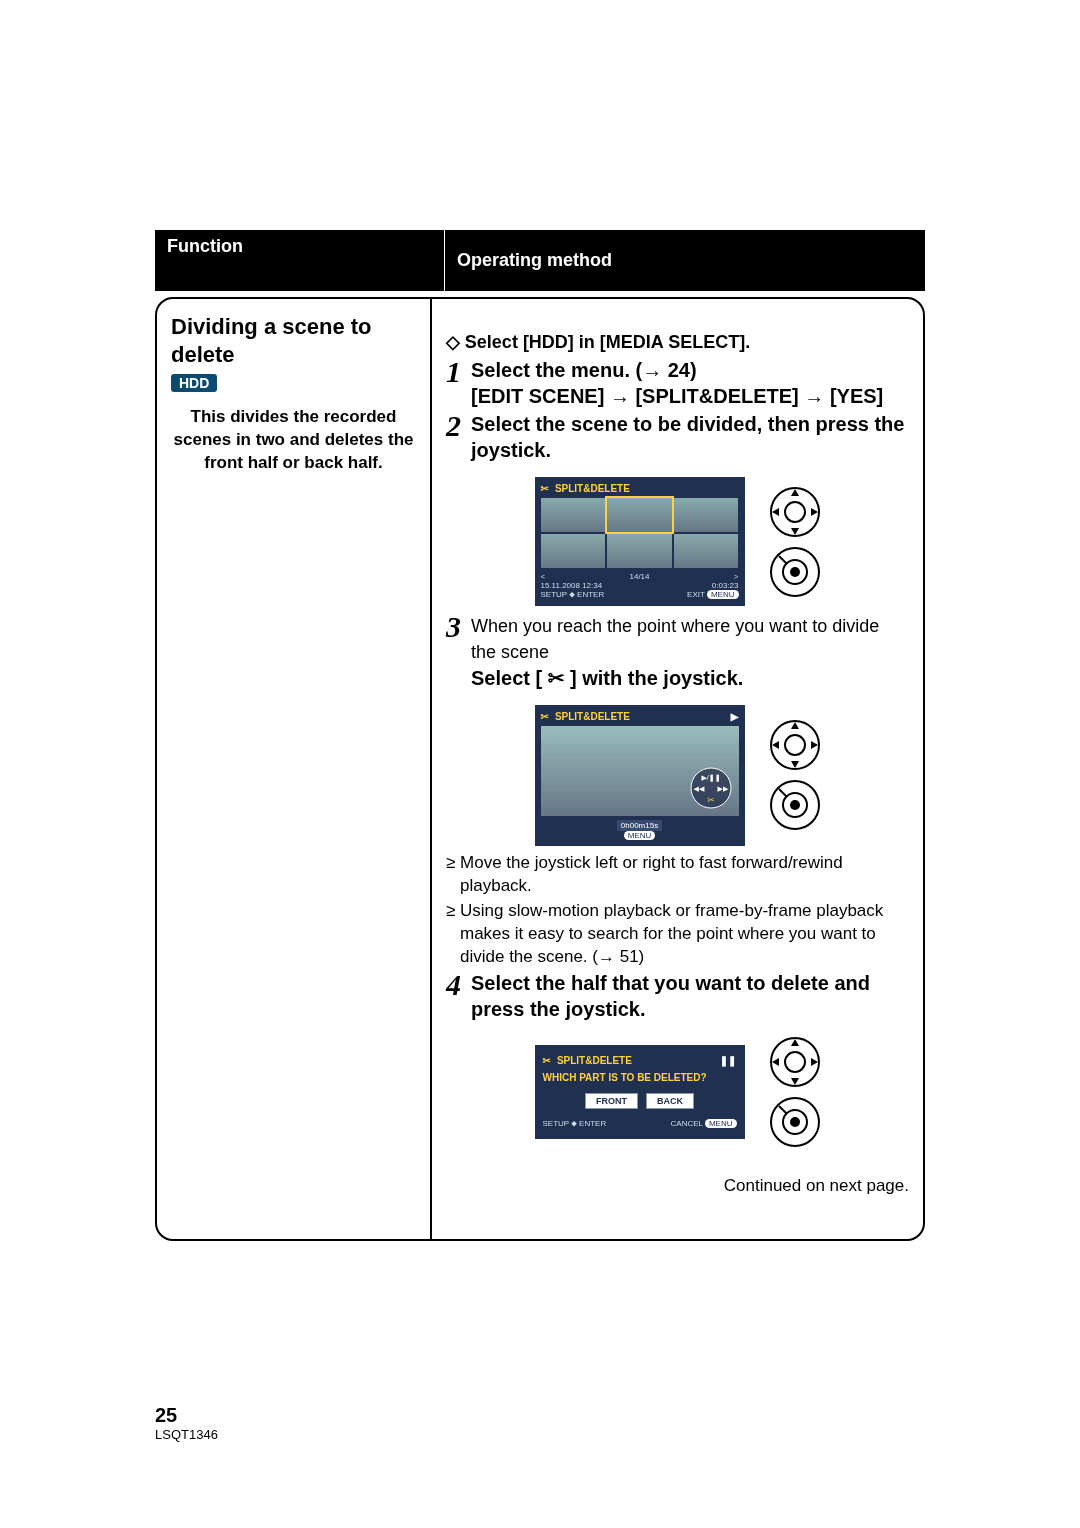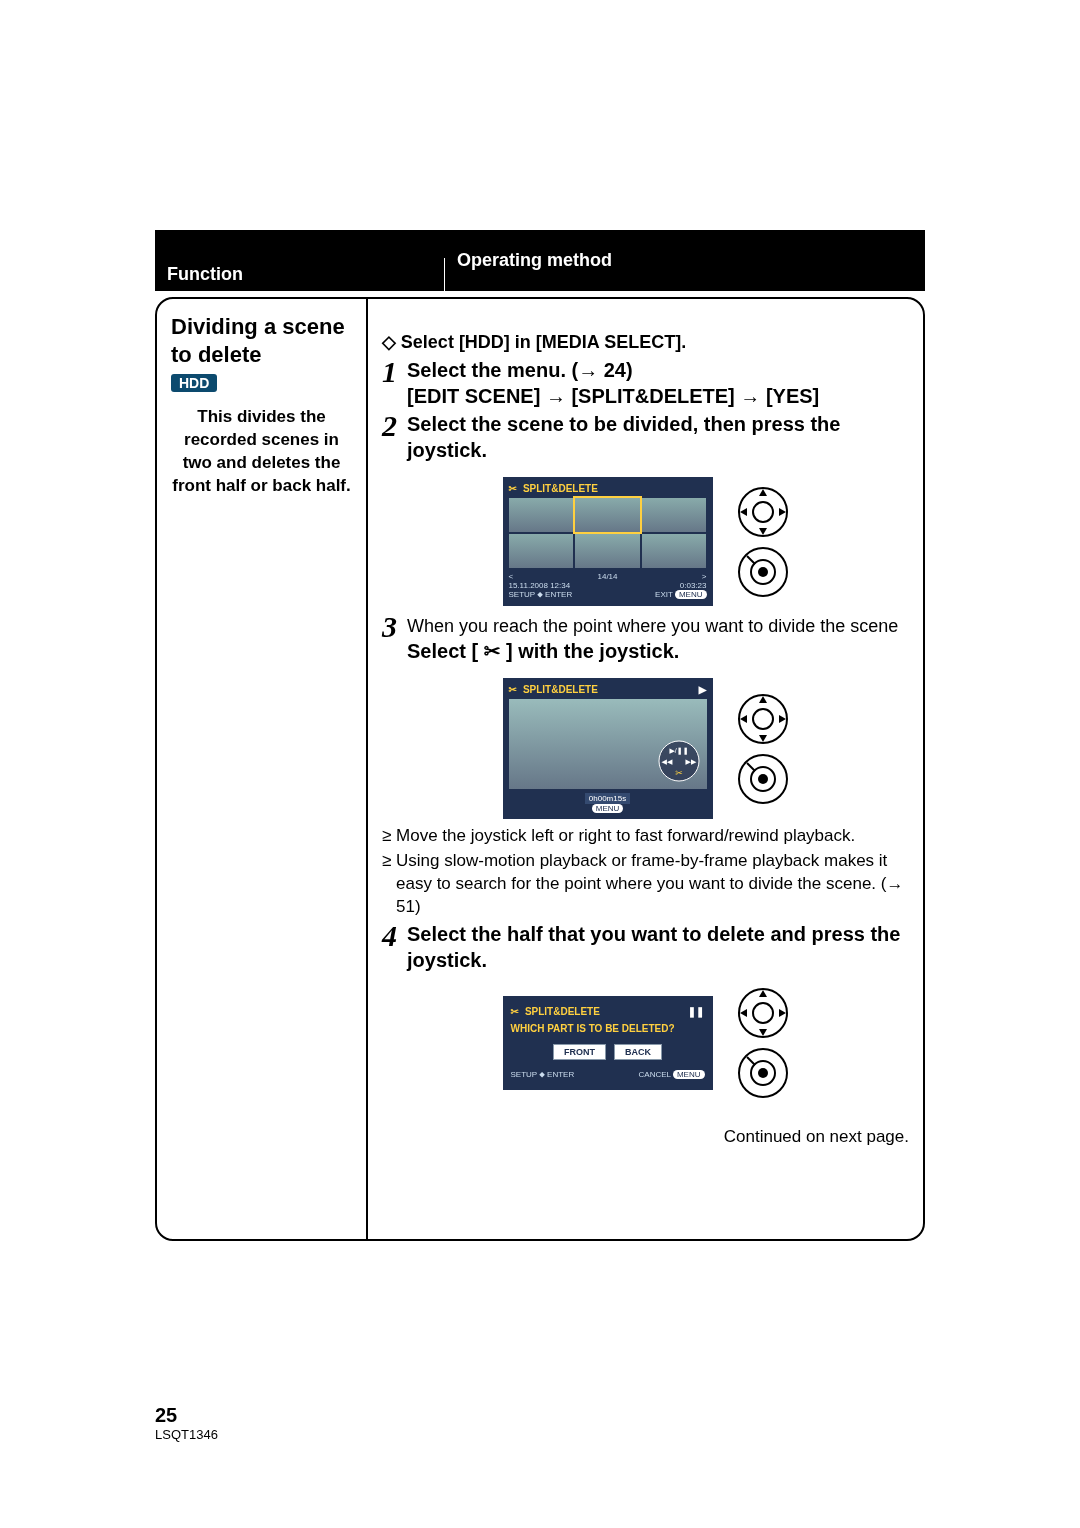--- a/index.html
+++ b/index.html
@@ -13,41 +13,40 @@
   }
   .page {
     padding: 230px 155px 0 155px;
   }
   .header-bar {
     display: flex;
     background: #000;
     color: #fff;
     font-weight: bold;
     font-size: 18px;
-    align-items: flex-end;
   }
   .header-left {
     width: 265px;
     padding: 6px 12px;
     border-right: 1px solid #fff;
   }
   .header-right {
     flex: 1;
     padding: 20px 12px;
   }
   .content-box {
     border: 2px solid #000;
     border-radius: 18px;
     display: flex;
     margin-top: 6px;
     overflow: hidden;
     min-height: 940px;
   }
   .col-left {
-    width: 211px;
+    width: 275px;
     border-right: 2px solid #000;
     padding: 14px 14px;
     box-sizing: border-box;
   }
   .col-right {
     flex: 1;
     padding: 32px 14px;
     box-sizing: border-box;
     font-size: 18px;
   }

